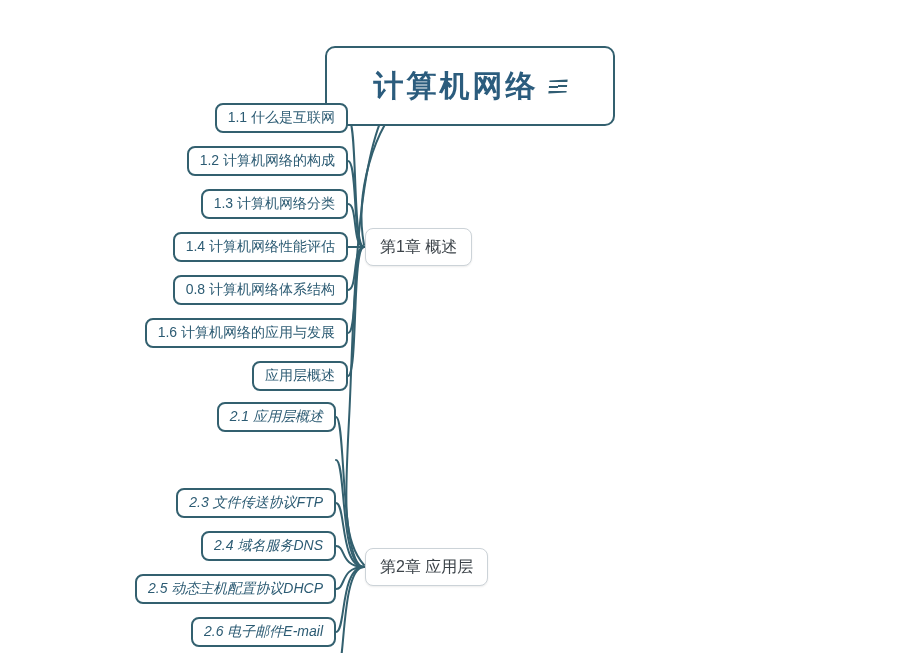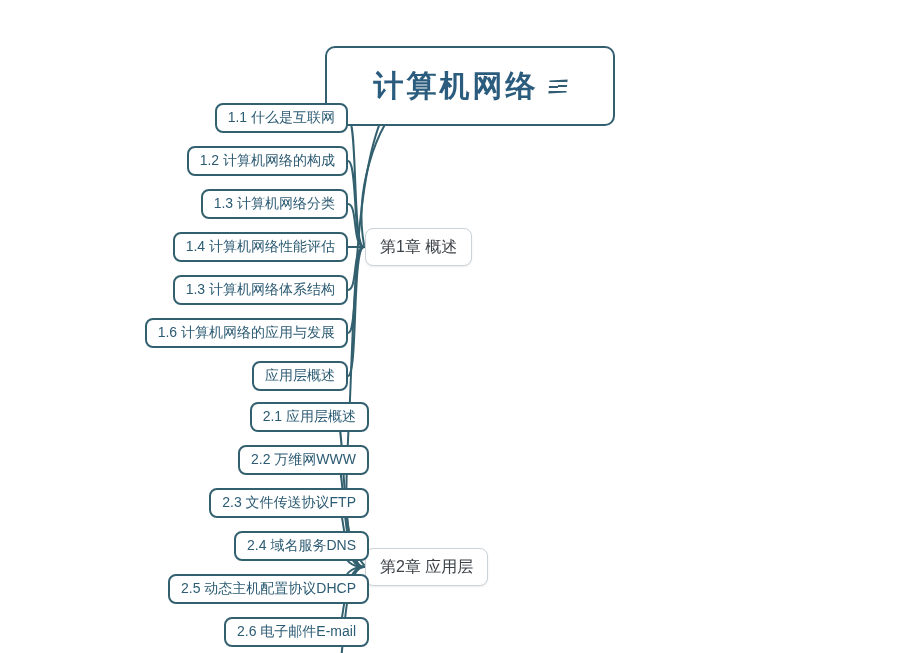--- a/index.html
+++ b/index.html
@@ -20,21 +20,21 @@
 
   .chapter{left:365px;height:38px;padding:0 14px;
            border:1px solid #ccd3d8;border-radius:8px;
            color:#3b4248;font-size:16px;box-shadow:0 1px 2px rgba(0,0,0,0.08);text-align:right;}
   .chapter-1{top:228px;}
   .chapter-2{top:548px;}
 
   .child{height:30px;padding:0 11px;border:2px solid #33606f;border-radius:8px;
          color:#2c5b73;font-size:14px;}
   .g1{right:573px;}
-  .g2{right:552px;}
+  .g2{right:585px;font-style:italic;}
 </style>
 </head>
 <body>
 
 <div class="canvas">
 
   <svg class="wires" width="921" height="653" viewBox="0 0 921 653">
     <g fill="none" stroke="#33606f" stroke-width="2" stroke-linecap="round">
 
       <path d="M408 95 C372 128 355 195 364 245"></path>
@@ -78,34 +78,31 @@
   <div class="topic child g1" style="top:146px">
     <span>1.2 计算机网络的构成</span>
   </div>
   <div class="topic child g1" style="top:189px">
     <span>1.3 计算机网络分类</span>
   </div>
   <div class="topic child g1" style="top:232px">
     <span>1.4 计算机网络性能评估</span>
   </div>
   <div class="topic child g1" style="top:275px">
-    <span>1.3 计算机网络体系结构</span>
+    <span>0.8 计算机网络体系结构</span>
   </div>
   <div class="topic child g1" style="top:318px">
     <span>1.6 计算机网络的应用与发展</span>
   </div>
   <div class="topic child g1" style="top:361px">
     <span>应用层概述</span>
   </div>
 
   <div class="topic child g2" style="top:402px">
     <span>2.1 应用层概述</span>
-  </div>
-  <div class="topic child g2" style="top:445px">
-    <span>2.2 万维网WWW</span>
   </div>
   <div class="topic child g2" style="top:488px">
     <span>2.3 文件传送协议FTP</span>
   </div>
   <div class="topic child g2" style="top:531px">
     <span>2.4 域名服务DNS</span>
   </div>
   <div class="topic child g2" style="top:574px">
     <span>2.5 动态主机配置协议DHCP</span>
   </div>

